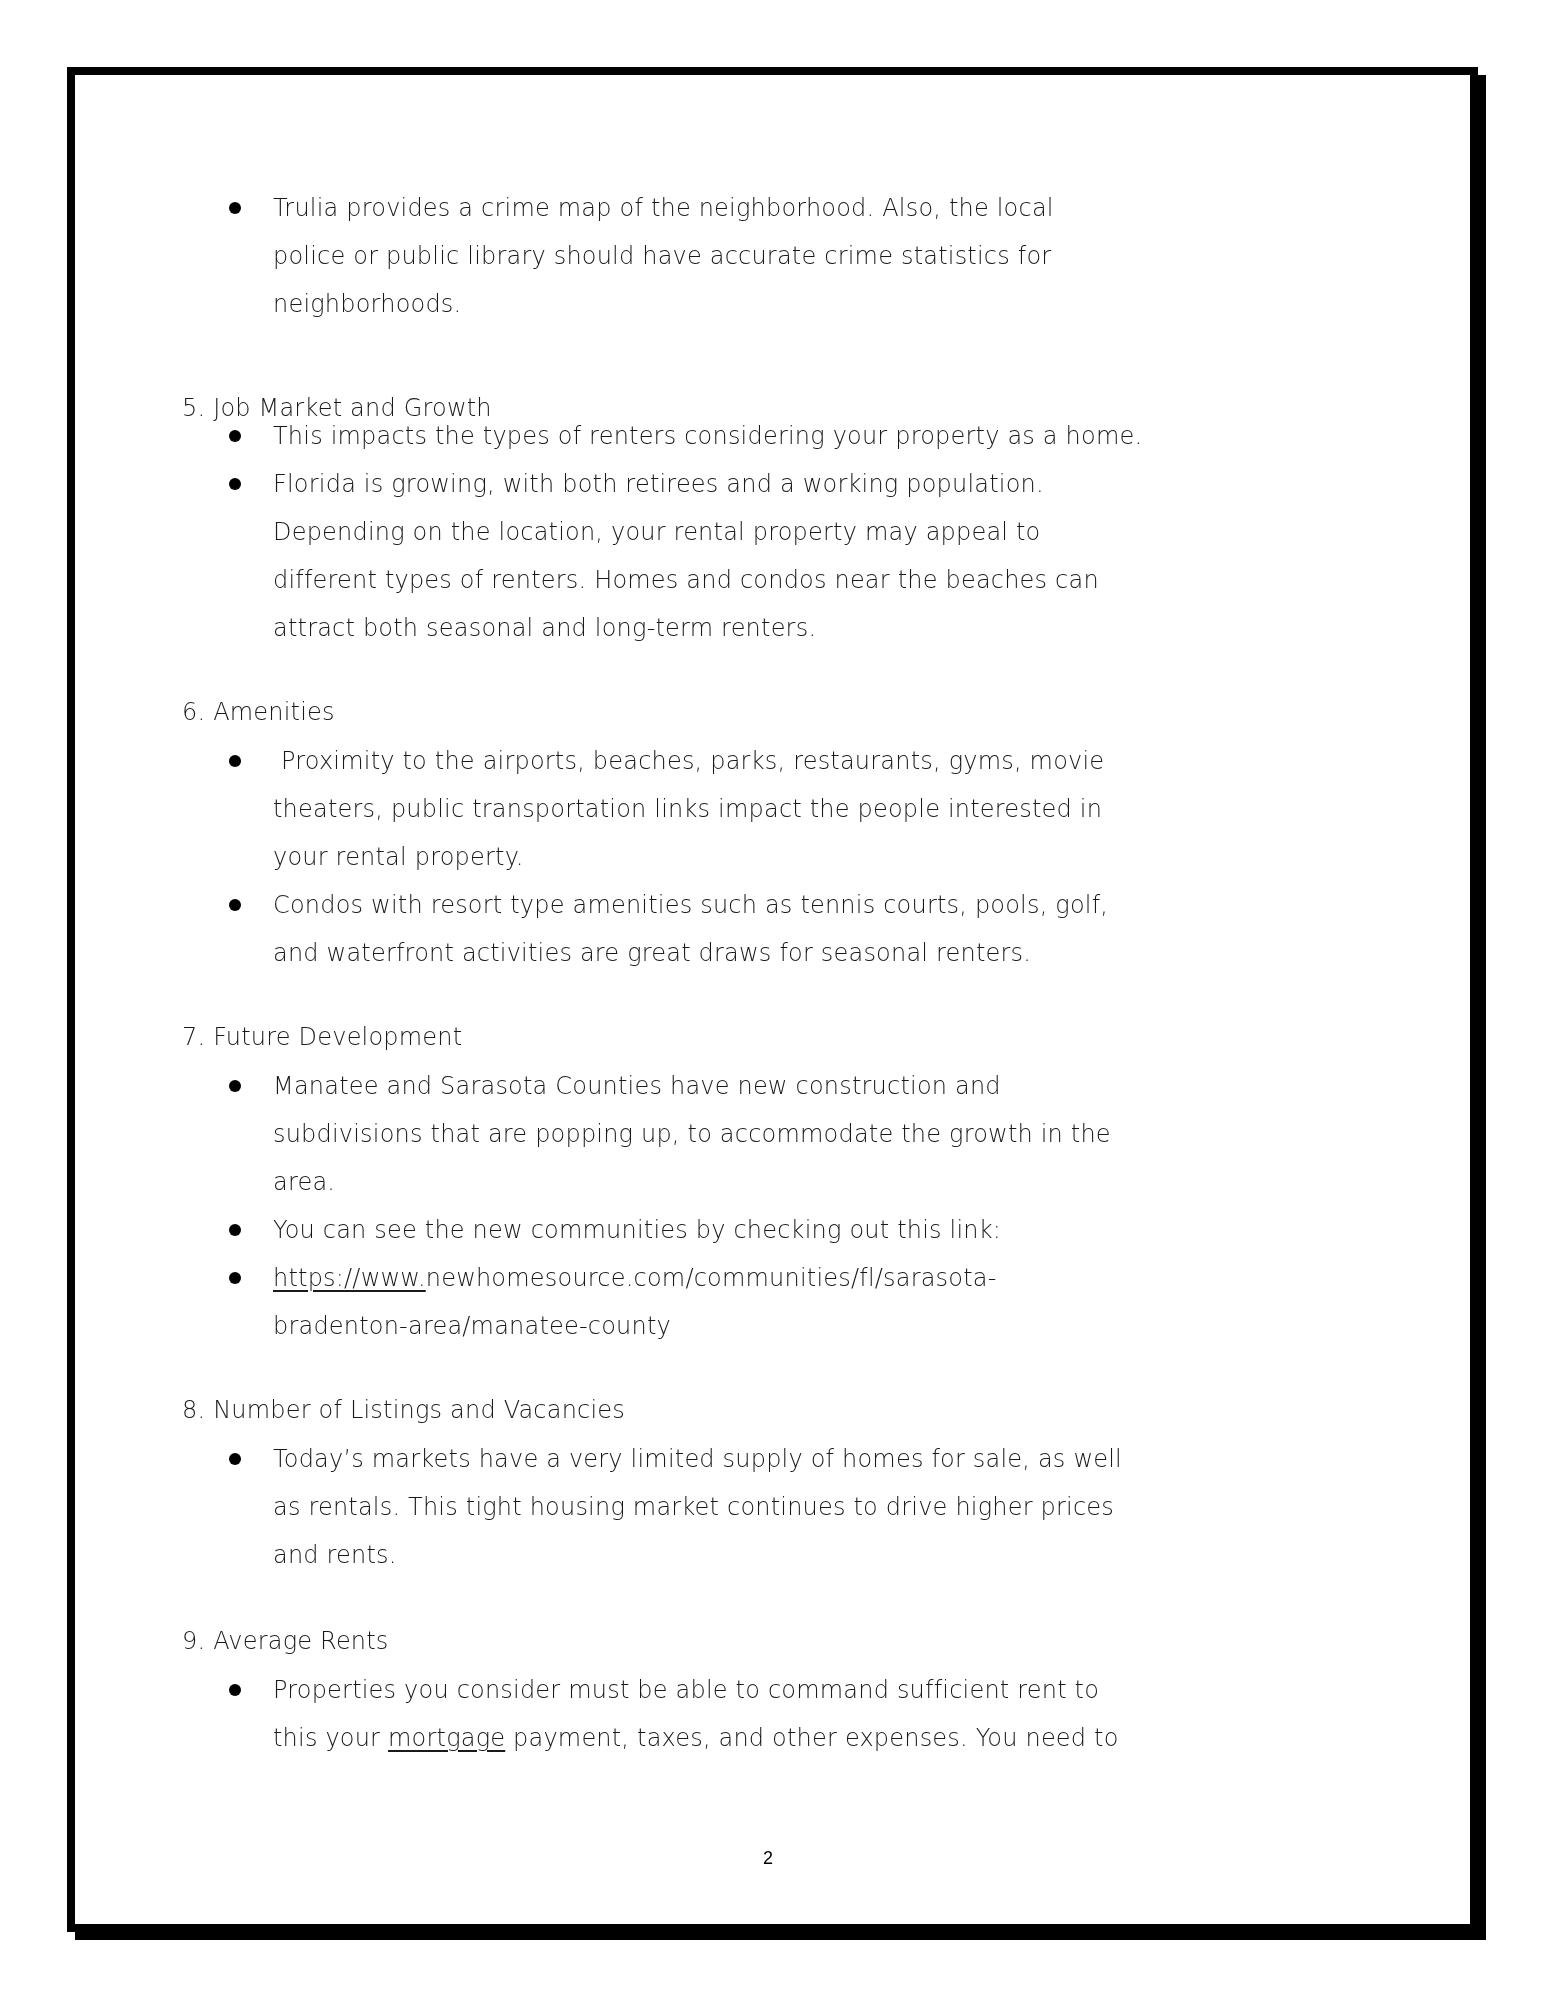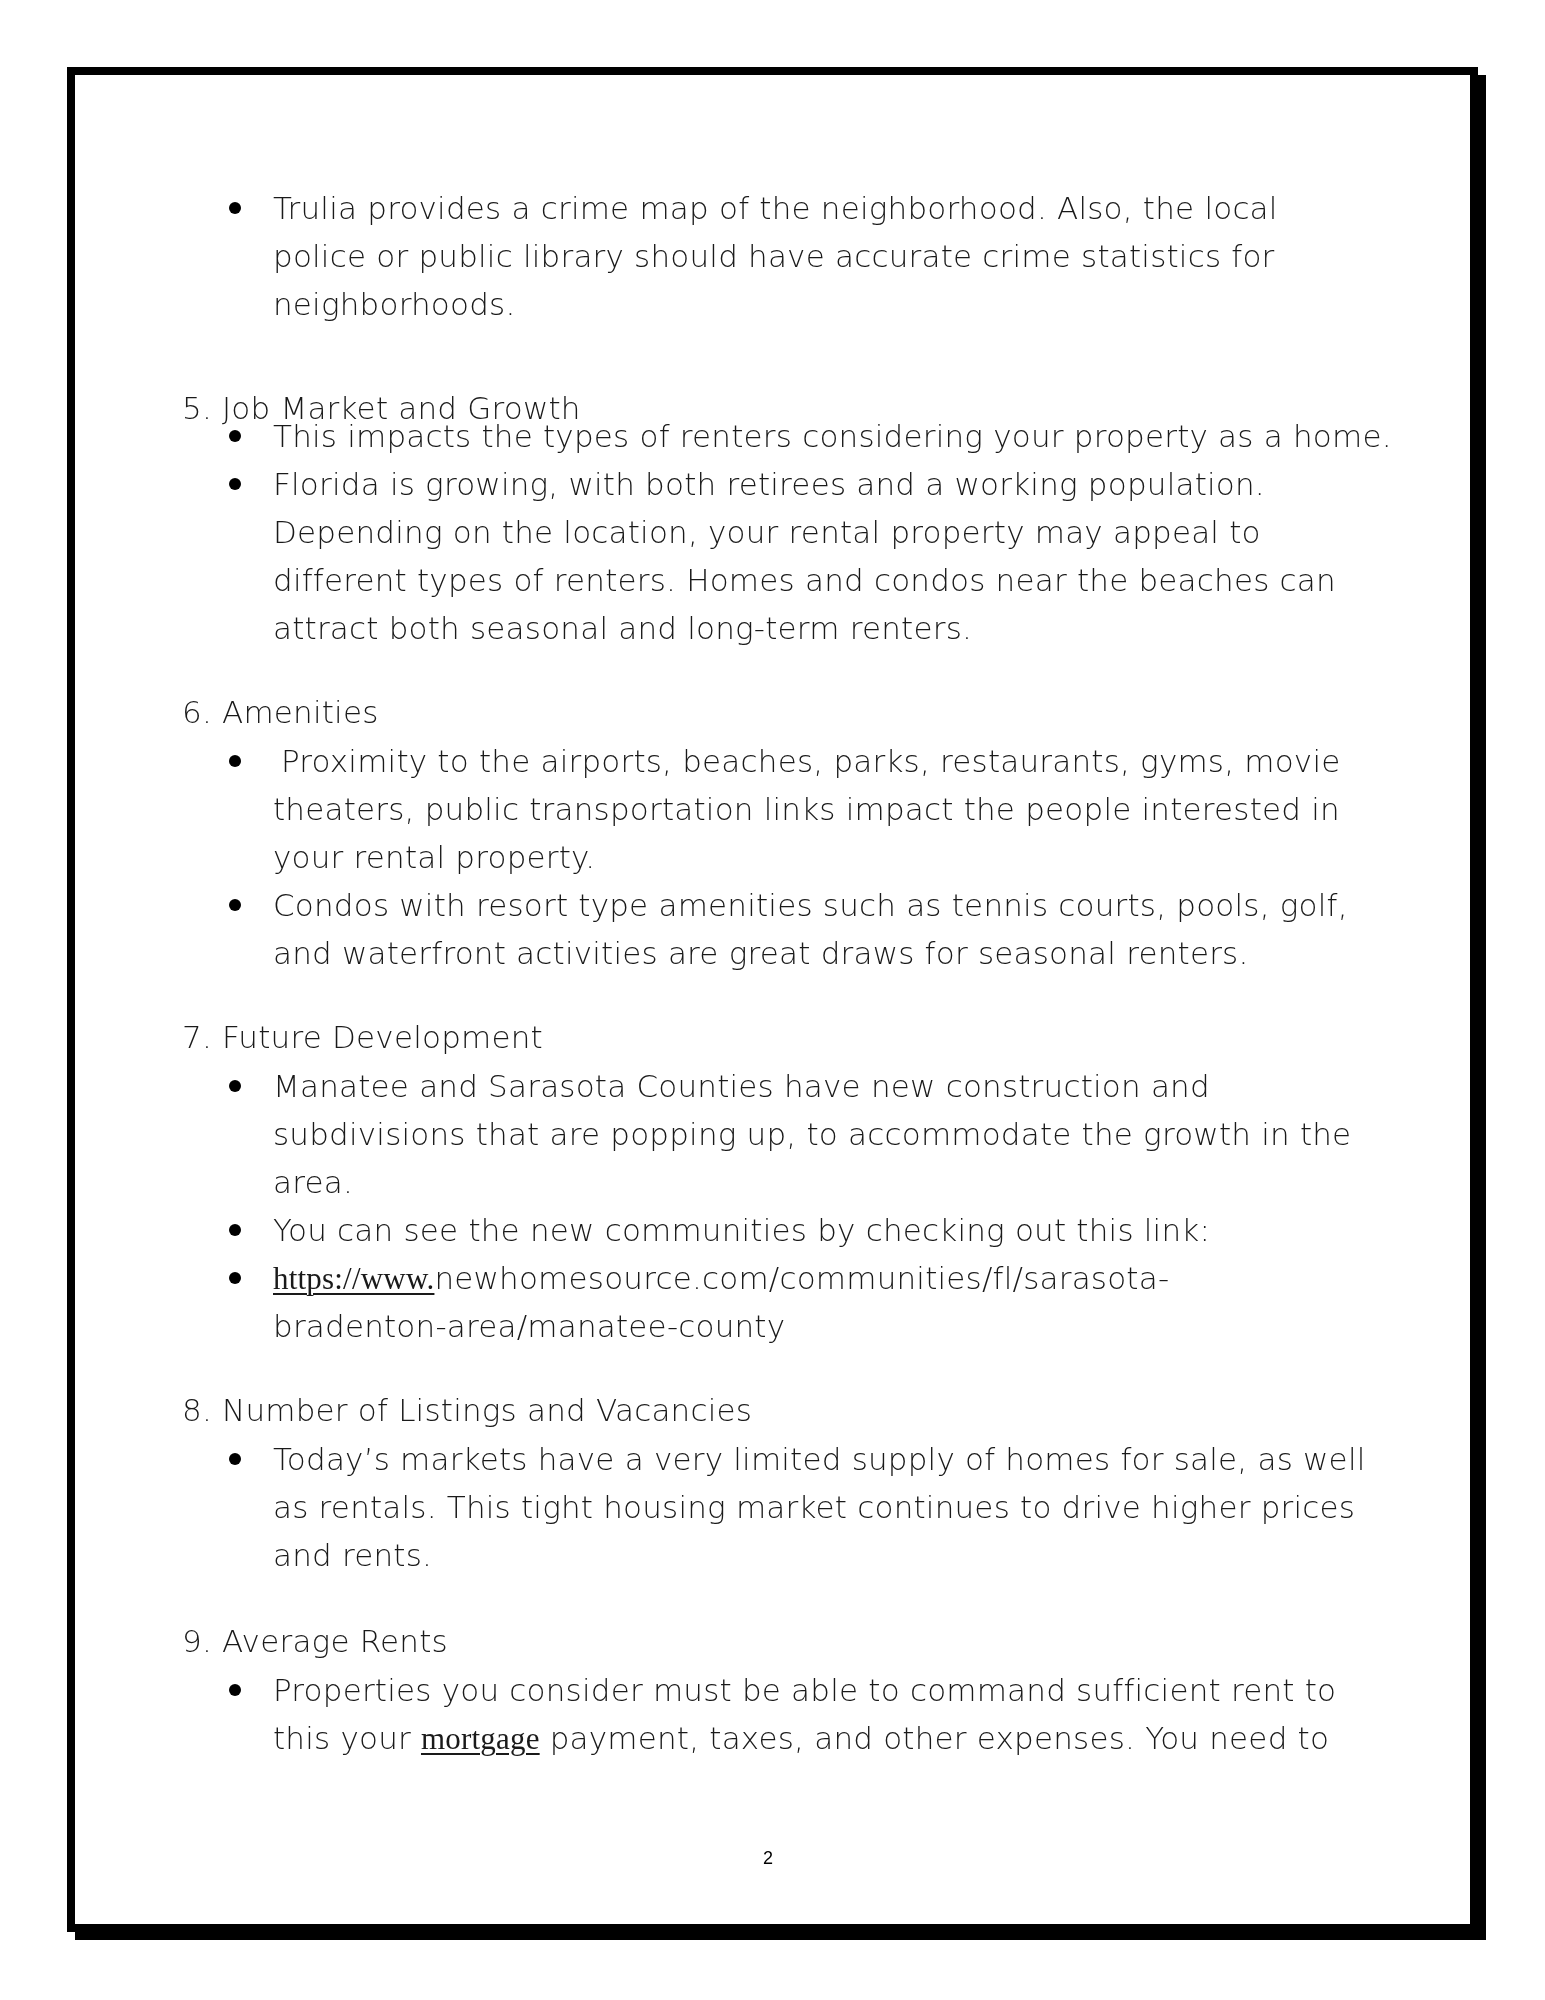--- a/index.html
+++ b/index.html
@@ -21,21 +21,21 @@
     top: 67px;
     width: 1395px;   
     height: 1849px;  
     border: 8px solid #000;
     box-shadow: 8px 8px 0 0 #000;
     background: #fff;
   }
   .line {
     position: absolute;
     white-space: nowrap;
-    font-size: 31px;
+    font-size: 24px;
     line-height: 48px;
     height: 48px;
     letter-spacing: 0.2px;
     font-weight: 300;
   }
   .heading {
     left: 182px;
   }
   .bullet-line {
     left: 273px;
@@ -45,21 +45,20 @@
     left: 229px;
     width: 12px;
     height: 12px;
     border-radius: 50%;
     background: #000;
   }
   .u {
     text-decoration: underline;
     text-decoration-thickness: 2px;
     text-underline-offset: 4px;
-    font-family: Liberation Serif, serif;
   }
   .page-number {
     position: absolute;
     left: 763px;
     top: 1846px;
     font-size: 18px;
     line-height: 24px;
     color: #000;
     font-family: "Liberation Sans", sans-serif;
   }

